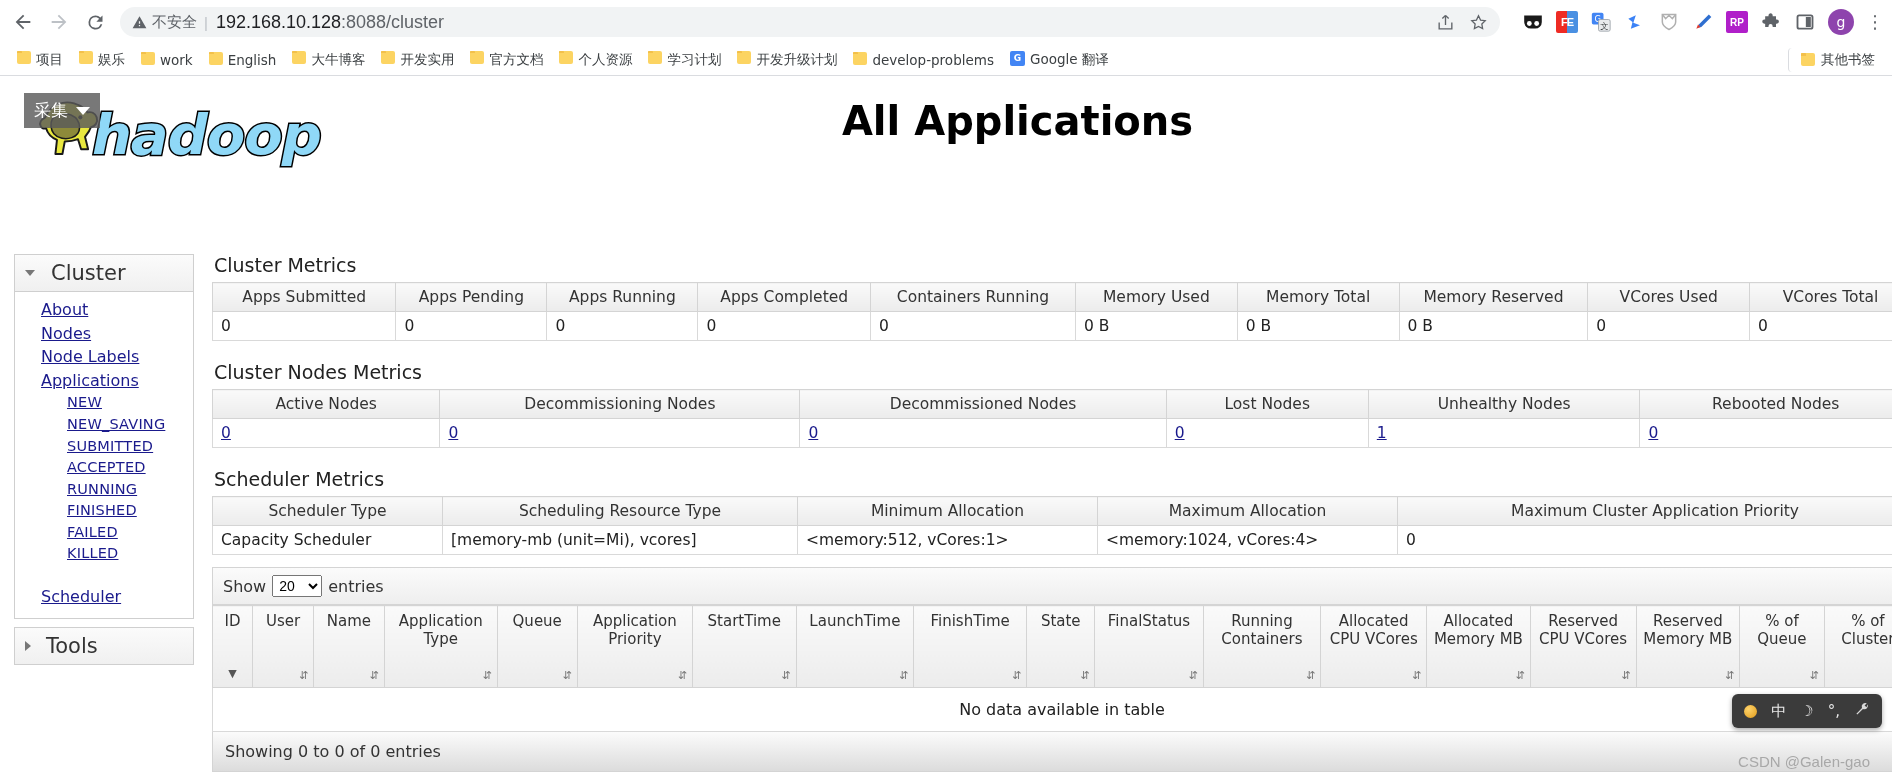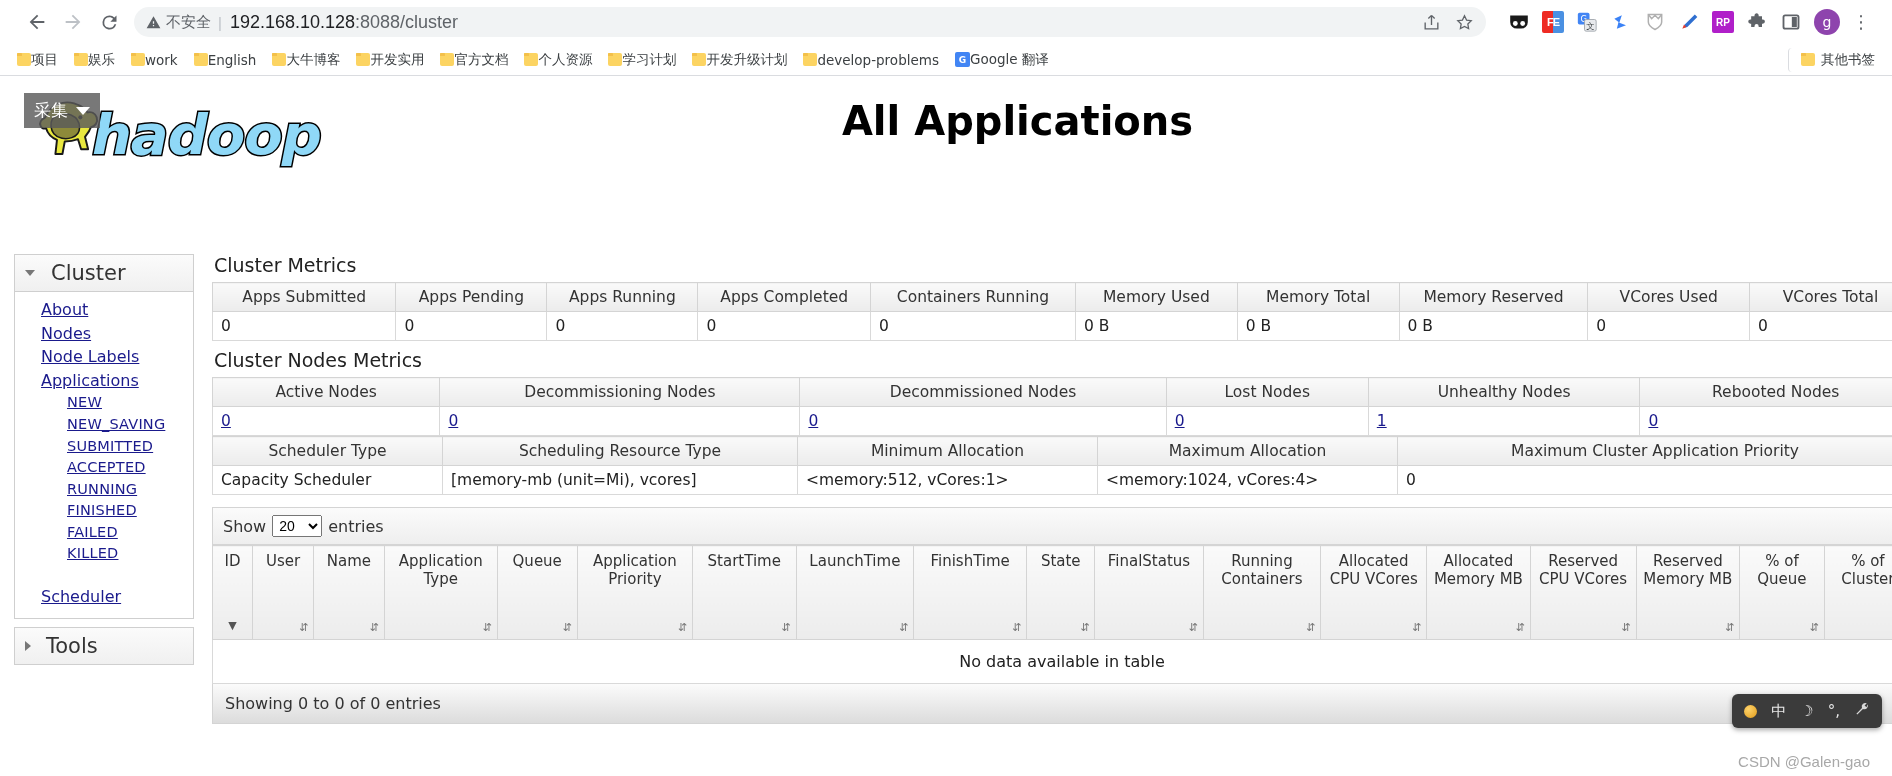--- a/index.html
+++ b/index.html
@@ -11,21 +11,21 @@
     font-family: "Liberation Sans", sans-serif;
   }
 
   
   .browser { width: 1892px; background: #fff; }
 
   .toolbar {
     height: 44px;
     display: flex;
     align-items: center;
-    padding: 0 22px;
+    padding: 0 8px;
     background: #fff;
     position: relative;
   }
   .nav-btn {
     width: 30px; height: 30px;
     display: flex; align-items: center; justify-content: center;
     color: #5f6368;
     flex: 0 0 auto;
     margin-right: 6px;
   }
@@ -73,21 +73,21 @@
     display: flex;
     align-items: center;
     padding: 0 10px;
     border-bottom: 1px solid #dadce0;
     background: #fff;
     gap: 2px;
     overflow: hidden;
     position: relative;
   }
   .bm {
-    display: flex; align-items: center; 
+    display: flex; gap: 5px;
     padding: 3px 7px; border-radius: 4px;
     font-size: 13.5px; color: #3c4043;
     white-space: nowrap;
     font-family: "DejaVu Sans", sans-serif;
   }
   .folder-ic {
     width: 14px; height: 13px; flex: 0 0 auto;
     background: #fcd462;
     border-radius: 1px 2px 2px 2px;
     position: relative;
@@ -174,21 +174,21 @@
     display:flex; align-items:center; gap:15px;
     font-family: "DejaVu Sans", sans-serif;
   }
 
   
   .main { position: absolute; left: 212px; top: 178px; right: 0; }
   .sec-title {
     font-size: 19px; color: #222; margin: 0 0 6px 2px;
     font-family: "DejaVu Sans", sans-serif;
   }
-  .sec-title.mt { margin-top: 8px; }
+  .sec-title.mt { margin-top: 20px; }
 
   table.metrics {
     border-collapse: collapse;
     width: 1700px;
     table-layout: fixed;
     background:#fff;
   }
   table.metrics th {
     background: linear-gradient(#fafafa,#ececec);
     border: 1px solid #d4d4d4;
@@ -229,21 +229,21 @@
   table.apps th {
     background: linear-gradient(#fafafa,#ececec);
     border: 1px solid #d4d4d4;
     font-weight: normal;
     font-size: 15px;
     color: #333;
     padding: 6px 4px 22px 4px;
     text-align: center;
     vertical-align: top;
     position: relative;
-    height: 94px;
+    height: 82px;
     font-family: "DejaVu Sans", sans-serif;
   }
   .sortic {
     position: absolute;
     font-size: 11px; color:#777; line-height: 1;
   }
   .sortic.both { right: 5px; bottom: 6px; }
   .sortic.desc { left: 50%; transform: translateX(-50%); bottom: 8px; color:#555; }
   table.apps td.nodata {
     border: 1px solid #d9d9d9;
@@ -548,20 +548,21 @@
           <td><a class="lnk">0</a></td>
           <td><a class="lnk">0</a></td>
           <td><a class="lnk">0</a></td>
           <td><a class="lnk">0</a></td>
           <td><a class="lnk">1</a></td>
           <td><a class="lnk">0</a></td>
         </tr>
       </tbody>
         </table>
 
+      <div class="sec-title mt">Scheduler Metrics</div>
       <table class="metrics">
         <colgroup>
           <col style="width:230px">
             <col style="width:355px">
             <col style="width:300px">
           <col style="width:300px">
             <col style="width:515px">
         </colgroup>
         <tbody>
             <tr>

